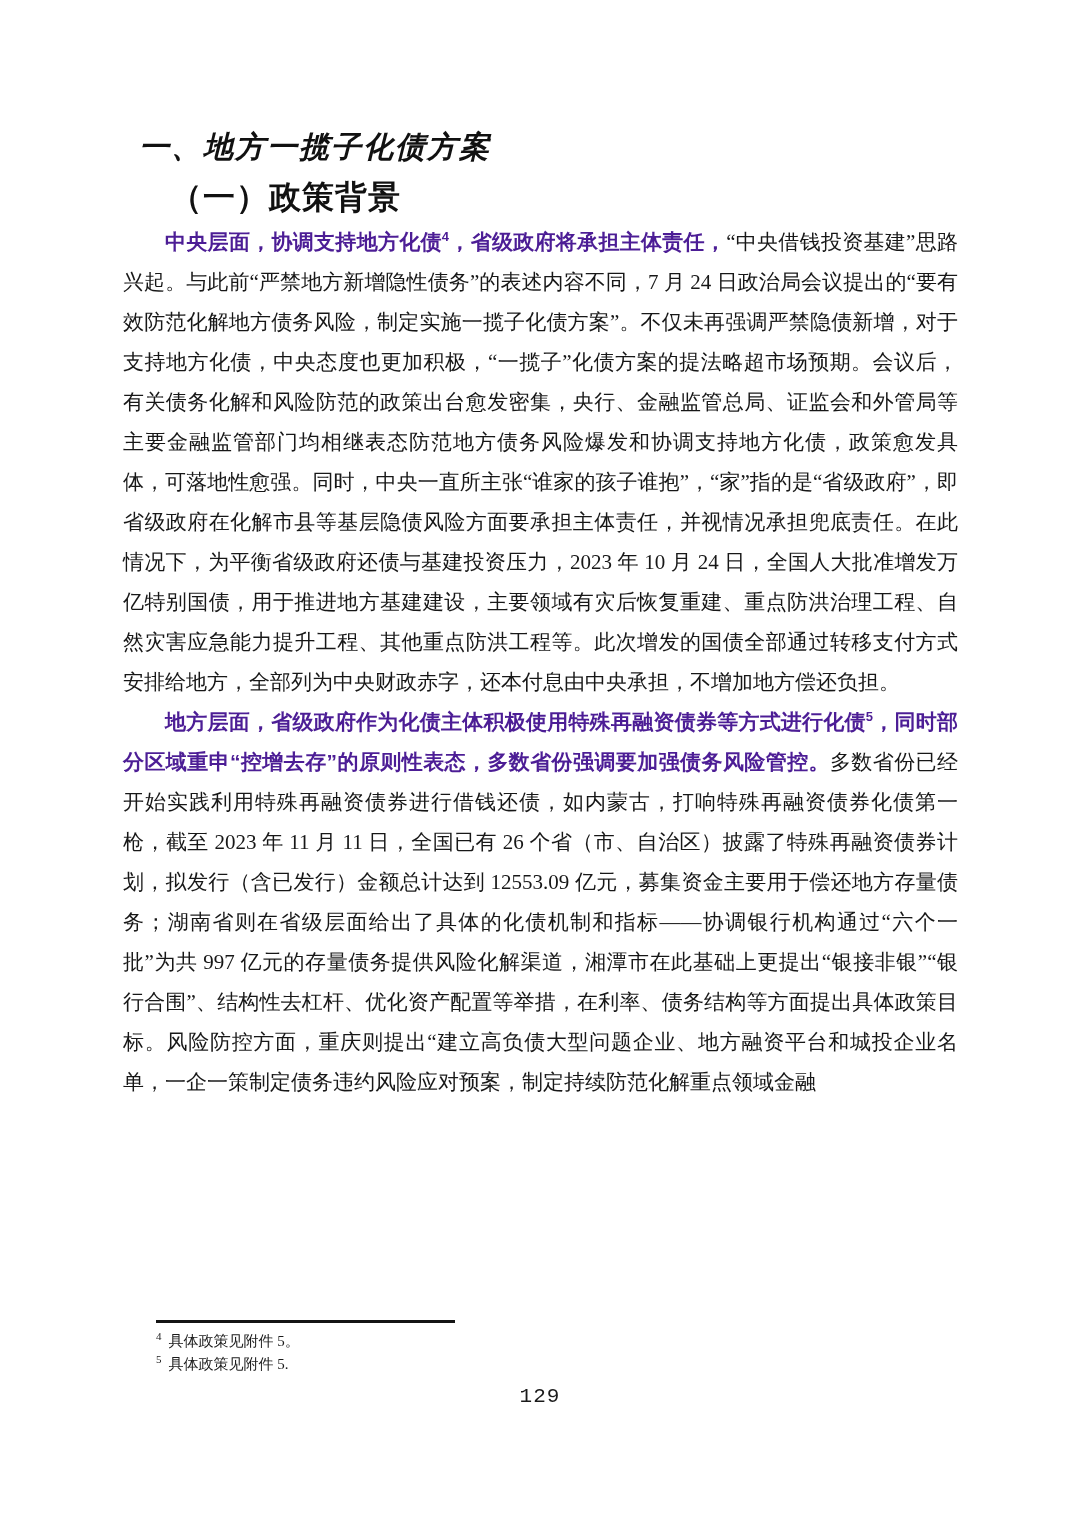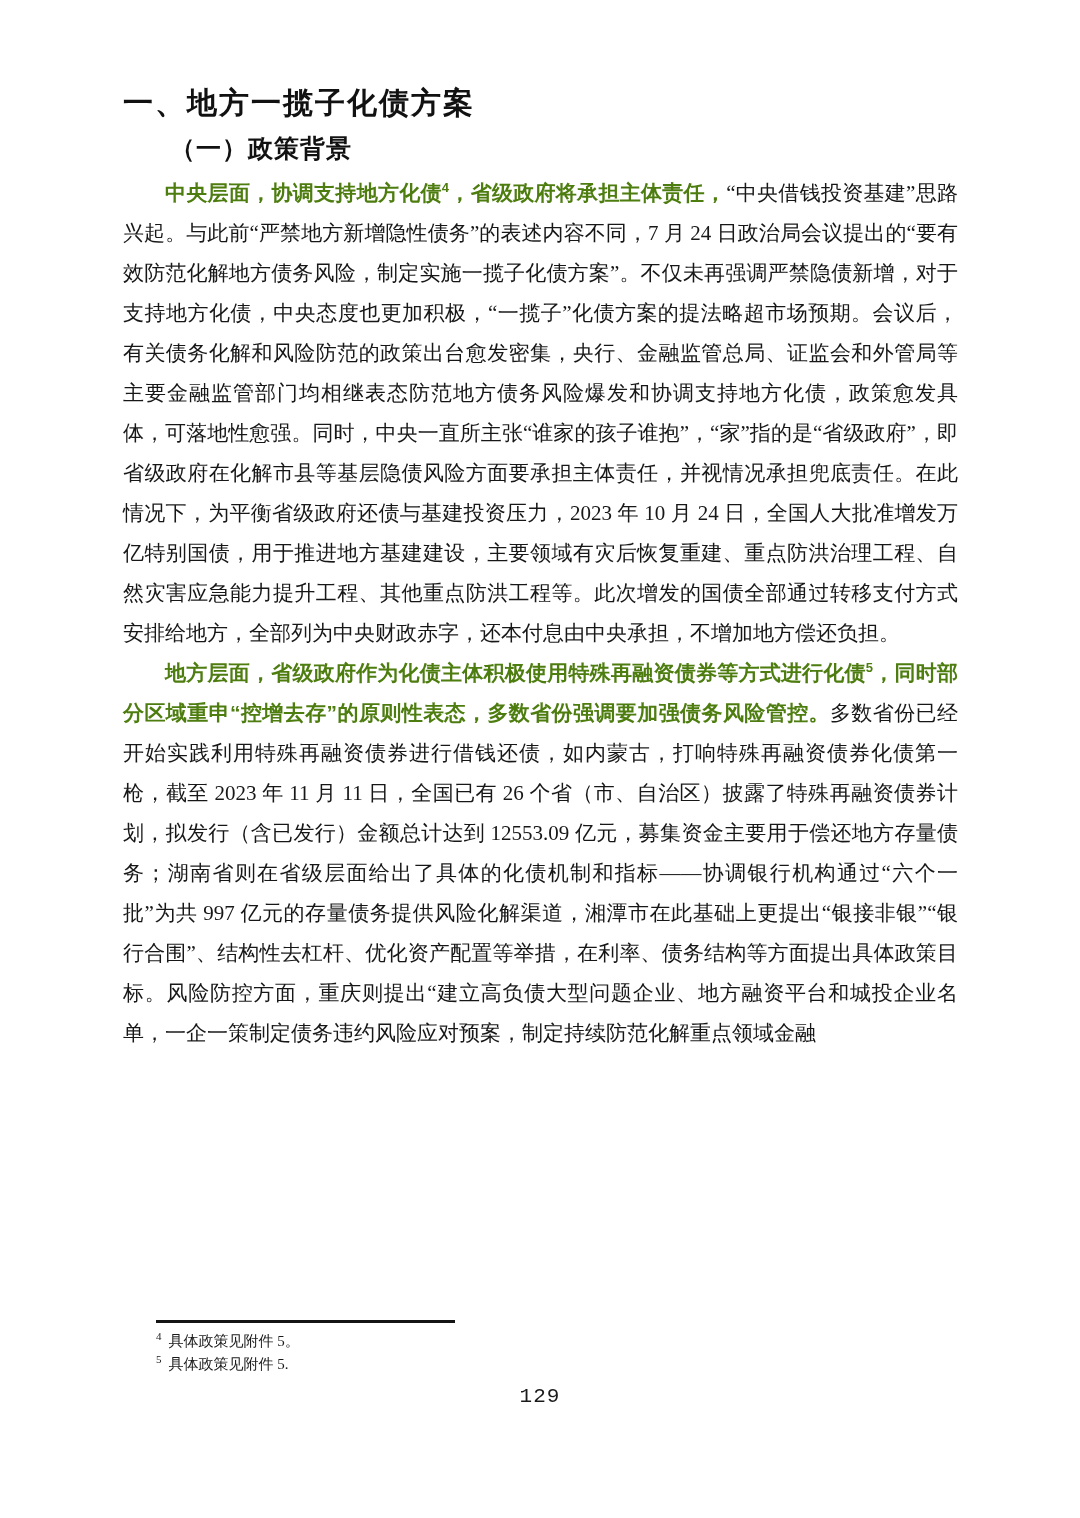--- a/index.html
+++ b/index.html
@@ -15,54 +15,55 @@
     color: #161616;
     overflow: hidden;
   }
   .content {
     position: absolute;
     left: 123px;
     right: 122px;
     top: 0;
   }
   h1.doc-heading {
-    margin: 0;
-    padding-top: 84px;
+    margin: 16px;
+    padding-top: 112px;
     font-family: "Liberation Sans", sans-serif;
     font-weight: bold;
     font-size: 30px;
     line-height: 38px;
     letter-spacing: 2px;
     color: #111111;
+    font-style: italic;
   }
   h2.doc-subheading {
     margin: 11px 0 0 47px;
     font-family: "Liberation Sans", sans-serif;
     font-weight: bold;
-    font-size: 25px;
+    font-size: 32px;
     line-height: 31px;
     letter-spacing: 1px;
     color: #111111;
   }
   .body-text {
     margin-top: 9px;
   }
   p.para {
     margin: 0;
     font-family: "Liberation Serif", serif;
     font-size: 21px;
     line-height: 40px;
     text-align: justify;
     text-indent: 42px;
     color: #171717;
   }
   p.para .bold {
     font-family: "Liberation Sans", sans-serif;
     font-weight: bold;
-    color: #4d7c0f;
+    color: #4c1d95;
   }
   p.para sup {
     font-size: 13px;
     line-height: 0;
     vertical-align: super;
   }
   .footnote-area {
     position: absolute;
     left: 156px;
     top: 1320px;

